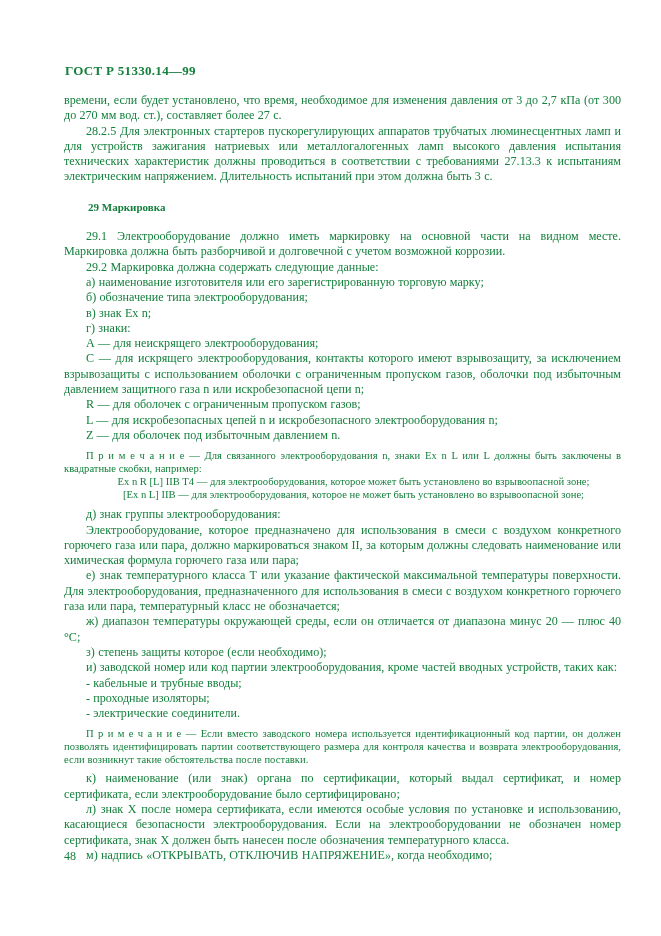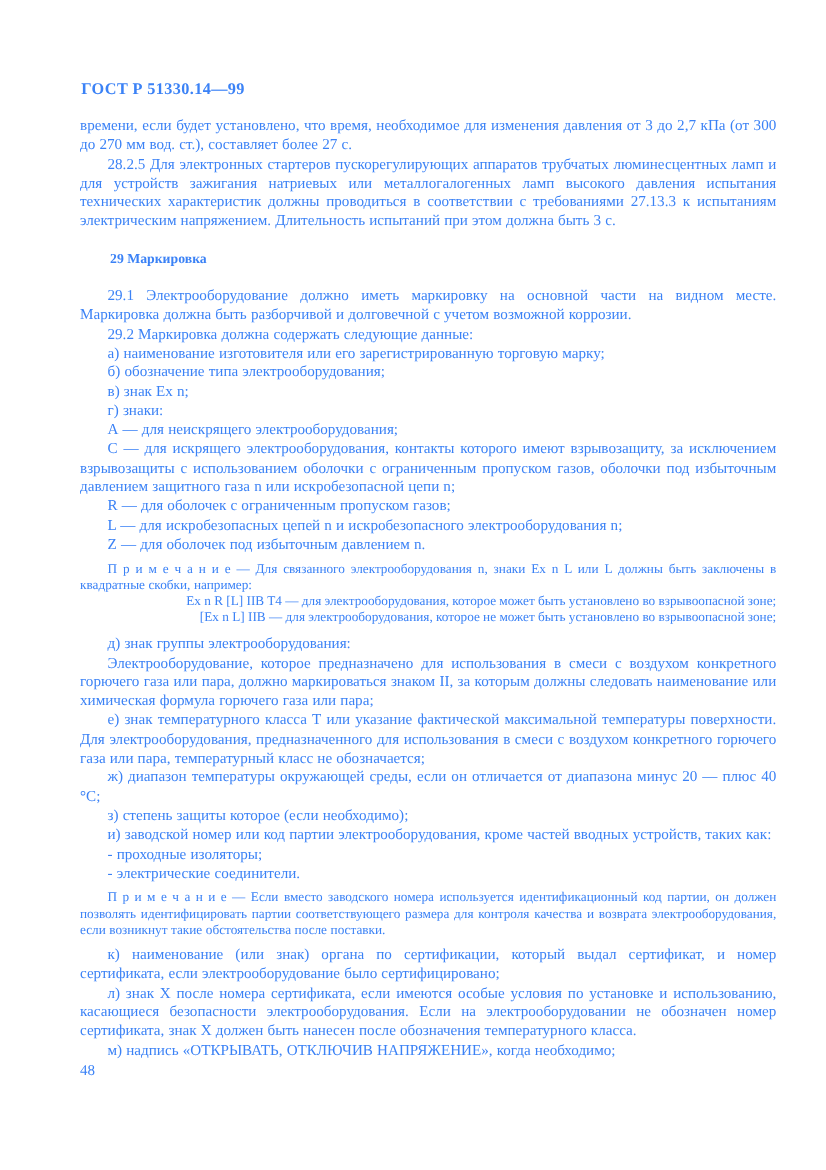--- a/index.html
+++ b/index.html
@@ -2,21 +2,21 @@
 <html><head>
 <meta charset="utf-8">
 <style>
   html, body { margin: 0; padding: 0; background: #ffffff; }
   .page {
     position: relative;
     width: 661px;
     height: 936px;
     background: #ffffff;
     font-family: "Liberation Serif", "DejaVu Serif", serif;
-    color: #3b82f6;
+    color: #15803d;
     overflow: hidden;
   }
   .doc-header {
     position: absolute;
     left: 65px;
     top: 63px;
     font-size: 13px;
     font-weight: bold;
     letter-spacing: 0.3px;
     white-space: nowrap;
@@ -48,21 +48,21 @@
     line-height: 13px;
     text-indent: 22px;
     text-align: justify;
     word-spacing: 0.2px;
   }
   .note-line {
     margin: 0;
     font-size: 10.6px;
     line-height: 13px;
     text-indent: 22px;
-    text-align: right;
+    text-align: center;
   }
   .gap-top { margin-top: 6px; }
   .gap-bottom { margin-bottom: 5px; }
   .page-number {
     position: absolute;
     left: 64px;
     top: 849px;
     font-size: 12px;
   }
 </style>
@@ -95,20 +95,21 @@
     <p class="note gap-top">П р и м е ч а н и е — Для связанного электрооборудования n, знаки Ex n L или L должны быть заключены в квадратные скобки, например:</p>
     <p class="note-line">Ex n R [L] IIB T4 — для электрооборудования, которое может быть установлено во взрывоопасной зоне;</p>
     <p class="note-line">[Ex n L] IIB — для электрооборудования, которое не может быть установлено во взрывоопасной зоне;</p>
 
     <p class="para gap-top">д) знак группы электрооборудования:</p>
     <p class="para">Электрооборудование, которое предназначено для использования в смеси с воздухом конкретного горючего газа или пара, должно маркироваться знаком II, за которым должны следовать наименование или химическая формула горючего газа или пара;</p>
     <p class="para">е) знак температурного класса Т или указание фактической максимальной температуры поверхности. Для электрооборудования, предназначенного для использования в смеси с воздухом конкретного горючего газа или пара, температурный класс не обозначается;</p>
     <p class="para">ж) диапазон  температуры окружающей  среды,  если  он  отличается  от  диапазона минус 20 — плюс 40 °С;</p>
     <p class="para">з) степень защиты которое (если необходимо);</p>
     <p class="para">и) заводской номер или код партии электрооборудования, кроме частей вводных устройств, таких как:</p>
+    <p class="para">- кабельные и трубные вводы;</p>
     <p class="para">- проходные изоляторы;</p>
     <p class="para">- электрические соединители.</p>
 
     <p class="note gap-top gap-bottom">П р и м е ч а н и е — Если вместо заводского номера используется идентификационный код партии, он должен позволять идентифицировать партии соответствующего размера для контроля качества и возврата электрооборудования, если возникнут такие обстоятельства после поставки.</p>
 
     <p class="para">к) наименование (или знак) органа по сертификации, который выдал сертификат, и номер сертификата, если электрооборудование было сертифицировано;</p>
     <p class="para">л) знак Х после номера сертификата, если имеются особые условия по установке и использованию, касающиеся безопасности электрооборудования. Если на электрооборудовании не обозначен номер сертификата, знак Х должен быть нанесен после обозначения температурного класса.</p>
     <p class="para">м) надпись «ОТКРЫВАТЬ, ОТКЛЮЧИВ НАПРЯЖЕНИЕ», когда необходимо;</p>
 
   </div>

